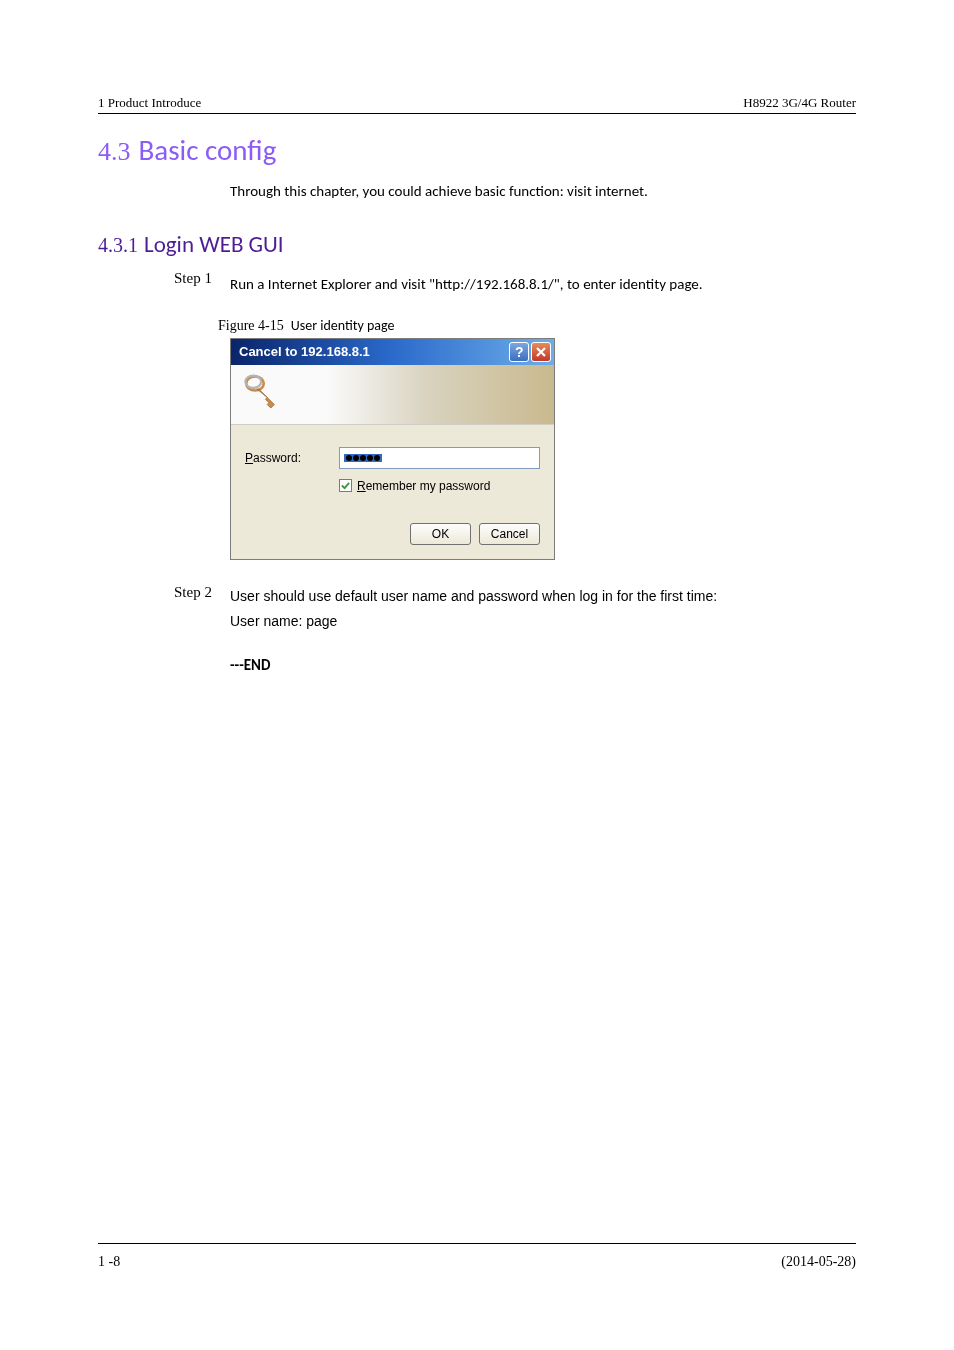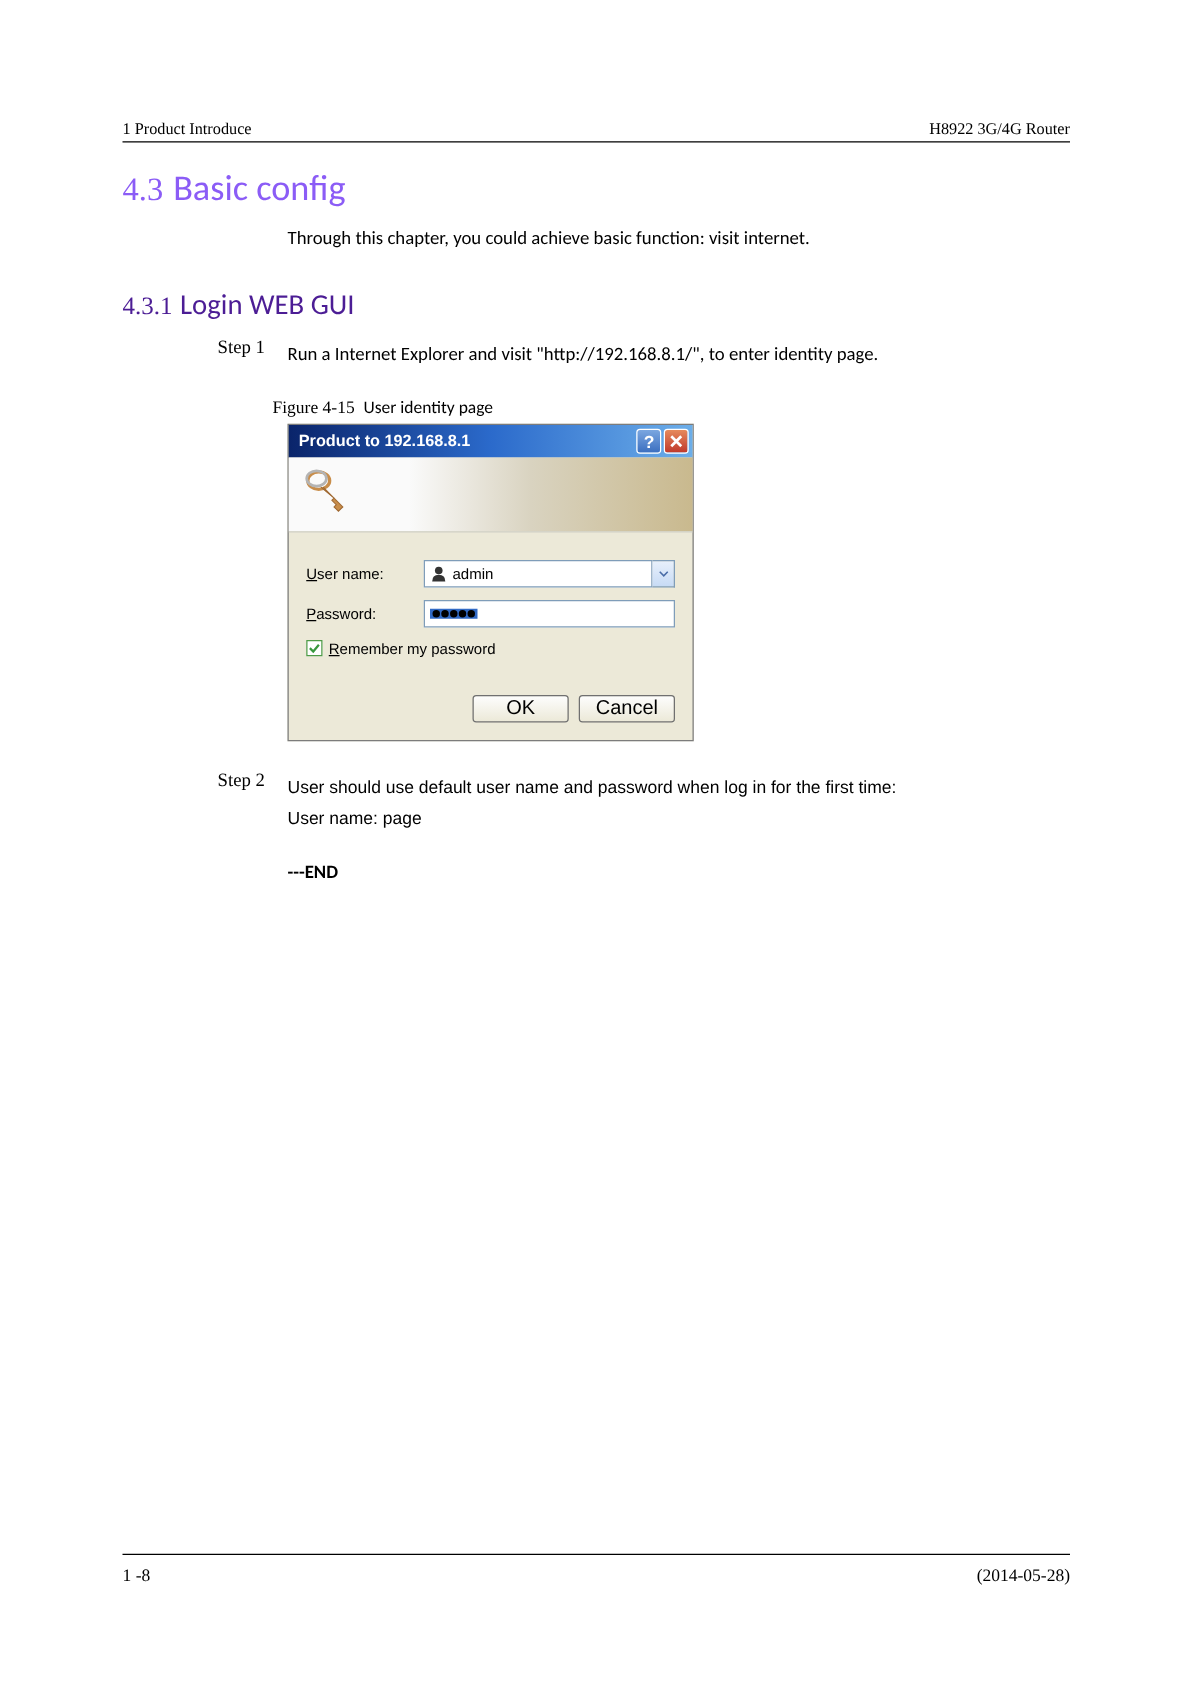--- a/index.html
+++ b/index.html
@@ -145,39 +145,39 @@
       flex: 1;
       height: 22px;
       border: 1px solid #7f9db9;
       background: #fff;
       display: flex;
       align-items: center;
       padding-left: 4px;
     }
     .pw-dots { display: flex; gap: 1px; background: #316ac5; padding: 1px 2px; }
     .pw-dot { width: 6px; height: 6px; background: #000; border-radius: 50%; }
-    .checkbox-row { display: flex; align-items: center; margin-top: 4px; gap: 5px; }
+    .checkbox-row { display: flex; align-items: center; margin-left: 94px; margin-top: 4px; gap: 5px; }
     .checkbox {
       width: 13px;
       height: 13px;
       border: 1px solid #4f9b47;
       background: #fff;
       display: flex;
       align-items: center;
       justify-content: center;
     }
     .checkmark { width: 9px; height: 9px; }
     .dialog-buttons { display: flex; justify-content: flex-end; gap: 8px; margin-top: 30px; }
     .dlg-btn {
-      width: 77px;
+      width: 61px;
       height: 22px;
       border: 1px solid #707070;
       background: linear-gradient(#fdfdfd, #ece9d8);
       border-radius: 3px;
-      font-size: 16px;
+      font-size: 12px;
       display: flex;
       align-items: center;
       justify-content: center;
     }
     .step2-body { font-family: Tahoma, Arial, sans-serif; font-size: 14px; line-height: 1.8; }
     .end-marker {
       font-family: Calibri, Arial, sans-serif;
       font-weight: bold;
       font-size: 15px;
       margin-left: 132px;
@@ -219,21 +219,21 @@
     <div class="step-text">Run a Internet Explorer and visit "http://192.168.8.1/", to enter identity page.</div>
   </div>
 
   <div class="figure-caption">
     <span>Figure 4-15</span>&nbsp;&nbsp;<span class="figure-label">User identity page</span>
   </div>
 
   <div class="dialog-wrapper">
     <div class="dialog">
       <div class="dialog-titlebar">
-        <span>Product to 192.168.8.1</span>
+        <span>Cancel to 192.168.8.1</span>
         <div class="dialog-titlebar-buttons">
           <div class="titlebar-btn help-btn">
             <svg width="12" height="14" viewBox="0 0 12 14">
                 <text x="2" y="12" fill="#fff" font-size="14" font-weight="bold" font-family="Arial">?</text>
               </svg>
           </div>
           <div class="titlebar-btn close-btn">
             <svg width="12" height="12" viewBox="0 0 12 12">
                 <path d="M2 2 L10 10 M10 2 L2 10" stroke="#fff" stroke-width="2.2"></path>
               </svg>
@@ -242,37 +242,20 @@
       </div>
       <div class="dialog-banner">
         <svg class="keys-icon" viewBox="0 0 48 48">
           <ellipse cx="16" cy="12" rx="10" ry="8" fill="none" stroke="#c88d4a" stroke-width="3"></ellipse>
           <path d="M20 18 L38 36 L34 40 L30 36 L32 34 L28 30 L30 28 L18 18" fill="#c88d4a" stroke="#a06a34" stroke-width="1"></path>
           <ellipse cx="14" cy="10" rx="9" ry="7" fill="none" stroke="#b4b4b4" stroke-width="2.5"></ellipse>
         </svg>
       </div>
       <div class="dialog-body">
         <div class="form-row">
-          <div class="form-label"><span class="ul">U</span><span>ser name:</span></div>
-          <div class="combo-wrap">
-            <div class="combo-input">
-              <svg class="user-icon" viewBox="0 0 16 16">
-                  <circle cx="8" cy="5" r="3.5" fill="#333"></circle>
-                  <path d="M2 15 Q2 9 8 9 Q14 9 14 15 Z" fill="#333"></path>
-                </svg>
-              <span>admin</span>
-            </div>
-            <div class="combo-btn">
-              <svg class="chev" viewBox="0 0 10 10">
-                  <path d="M1 3 L5 7 L9 3" fill="none" stroke="#4a6da7" stroke-width="1.6"></path>
-                </svg>
-            </div>
-          </div>
-        </div>
-        <div class="form-row">
           <div class="form-label"><span class="ul">P</span><span>assword:</span></div>
           <div class="pw-input">
             <span class="pw-dots">
               <span class="pw-dot"></span>
                 <span class="pw-dot"></span>
                 <span class="pw-dot"></span>
                 <span class="pw-dot"></span>
                 <span class="pw-dot"></span>
             </span>
           </div>

